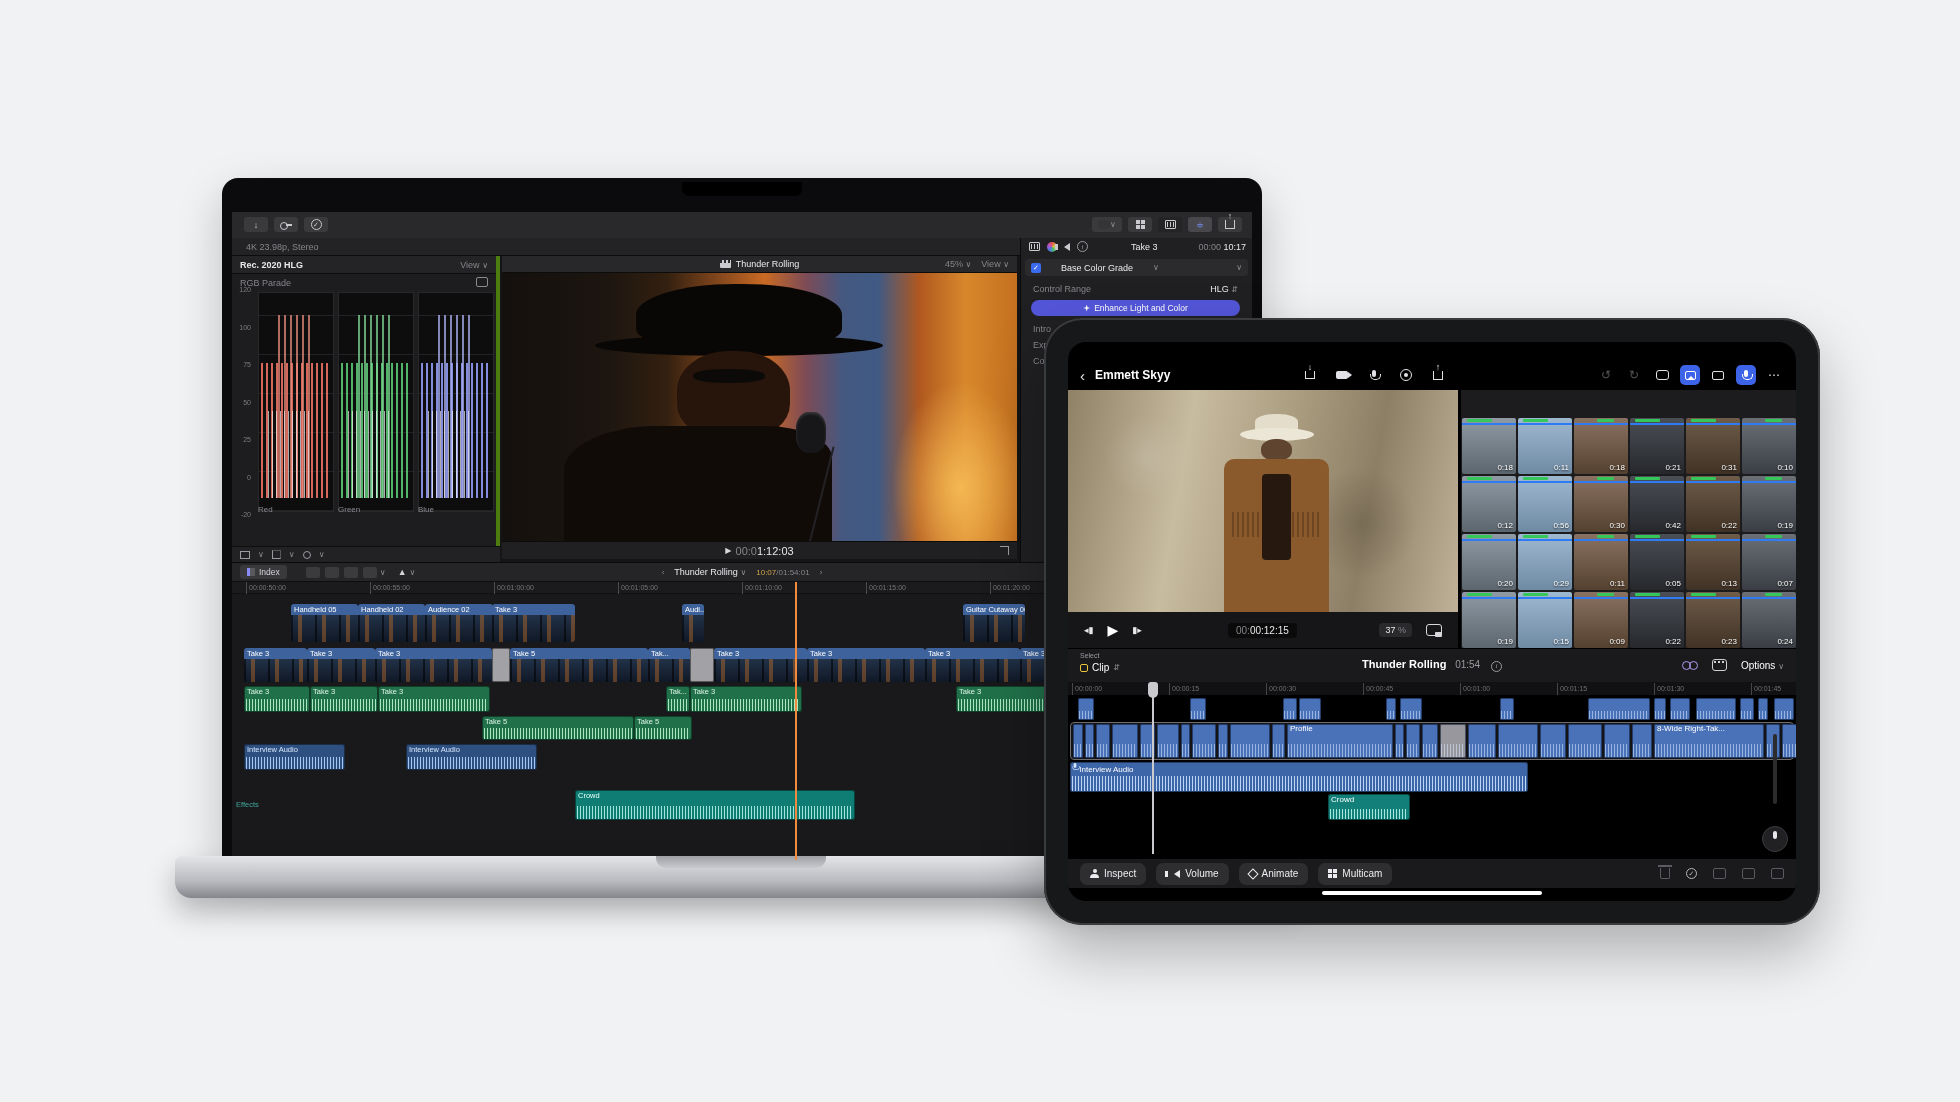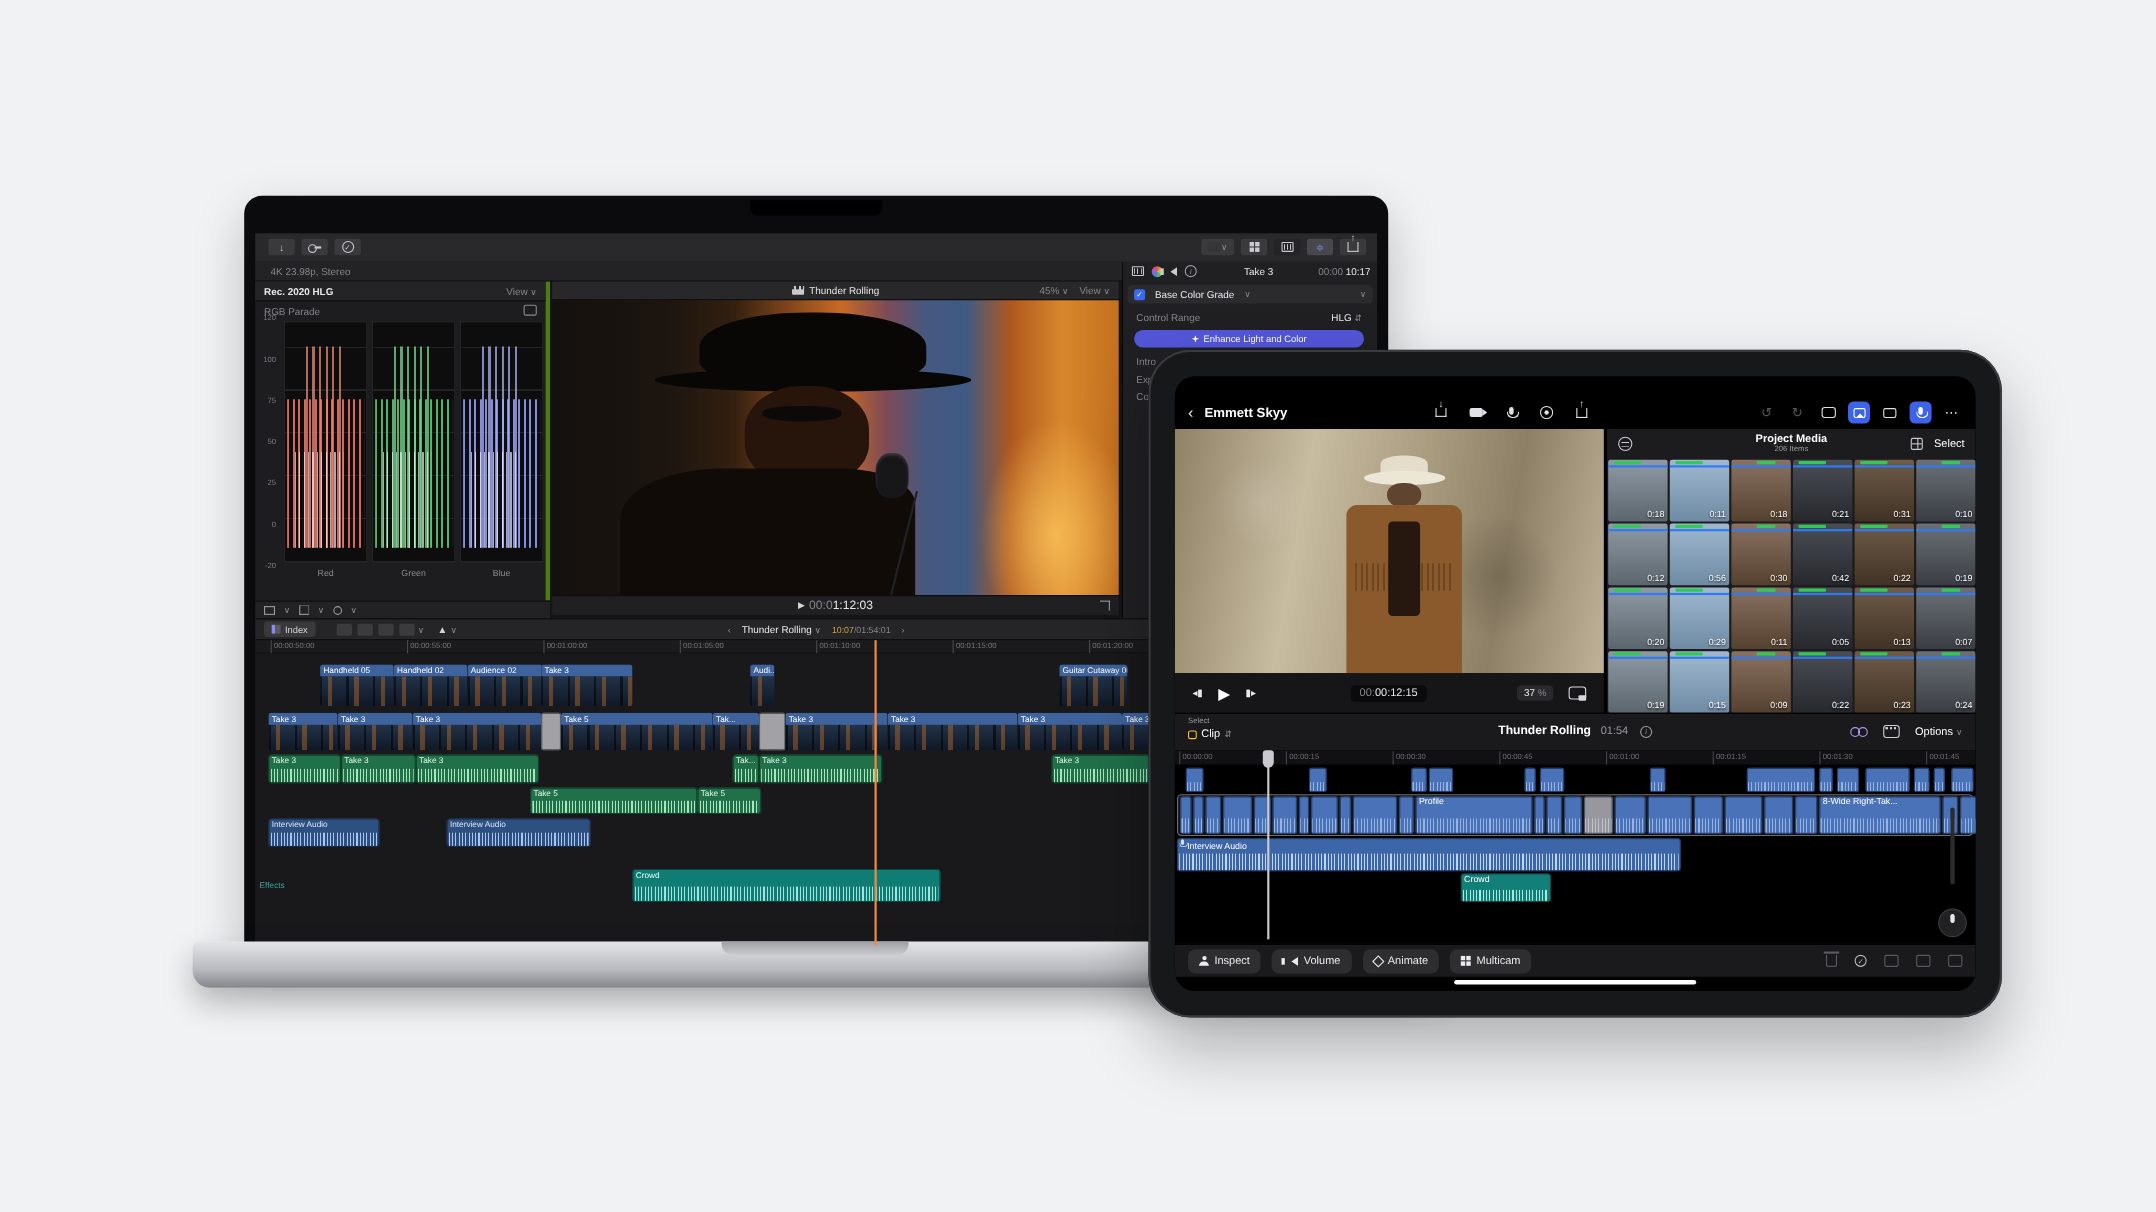--- a/index.html
+++ b/index.html
@@ -21,21 +21,21 @@
   .keyic::before{content:"";position:absolute;left:0;top:0;width:6px;height:6px;border:1.5px solid #c9c9ce;border-radius:50%}
   .keyic::after{content:"";position:absolute;left:6px;top:2.5px;width:6px;height:1.5px;background:#c9c9ce}
   .circ-check{width:11px;height:11px;border:1px solid #c9c9ce;border-radius:50%;display:flex;align-items:center;justify-content:center;font-size:7px;color:#c9c9ce}
   
   .scope{position:absolute;left:0;top:44px;width:268px;height:290px;background:#1d1d1f;border-right:4px solid #4d7c0f}
   .scope-head{position:absolute;left:0;top:0;right:0;height:18px;background:#242426;display:flex;align-items:center;padding:0 8px;border-bottom:1px solid #0d0d0e}
   .chanbox{position:absolute;top:36px;bottom:34px;background:#0d0d0e;border:1px solid #28282a;background-image:repeating-linear-gradient(0deg,#222224 0 1px,transparent 1px 39px)}
   .wv{position:absolute;bottom:6%;left:3%;right:3%;height:62%;opacity:.95;background:repeating-linear-gradient(90deg,currentColor 0 2px,rgba(0,0,0,0) 2px 5px)}
   .wv2{position:absolute;bottom:6%;left:26%;width:46%;height:84%;opacity:.75;background:repeating-linear-gradient(90deg,currentColor 0 2px,rgba(0,0,0,0) 2px 6px)}
   .wvw{position:absolute;bottom:6%;left:12%;width:60%;height:40%;opacity:.7;background:repeating-linear-gradient(90deg,#eee 0 1px,rgba(0,0,0,0) 1px 4px)}
-  .chan-label{position:absolute;bottom:20px;font-size:8px;color:#8a8a8f;text-align:center}
+  .chan-label{position:absolute;bottom:32px;font-size:8px;color:#8a8a8f;text-align:left}
   
   .viewer-head{position:absolute;left:270px;top:44px;width:515px;height:17px;background:#28282a;display:flex;align-items:center;padding:0 8px;border-bottom:1px solid #0c0c0d}
   .video{position:absolute;left:270px;top:61px;width:515px;height:268px;overflow:hidden;background:
     radial-gradient(ellipse 110px 170px at 89% 80%, rgba(246,186,84,.95), rgba(198,108,30,0) 62%),
     linear-gradient(90deg,#14100d 0%,#1c1510 20%,#332010 32%,#8a4a1d 43%,#c96a24 51%,#7d4b56 59%,#45587f 66%,#3f5a85 73%,#b0581f 81%,#d8872c 90%,#c4701f 100%)}
   .hat{position:absolute;left:26%;top:4%;width:40%;height:24%;background:#090705;border-radius:48% 48% 30% 30%}
   .brim{position:absolute;left:18%;top:23%;width:56%;height:8%;background:#090705;border-radius:50%}
   .face{position:absolute;left:34%;top:29%;width:22%;height:33%;background:#27150b;border-radius:45% 45% 40% 40%}
   .shades{position:absolute;left:37%;top:36%;width:14%;height:5%;background:#0c0a08;border-radius:45%}
   .torso{position:absolute;left:12%;top:57%;width:52%;height:48%;background:#100b07;border-radius:35% 25% 0 0}
@@ -287,21 +287,21 @@
 
     <div class="inspector">
       <div style="position:absolute;left:8px;top:3px;display:flex;gap:7px;align-items:center">
         <span class="filmic"></span>
         <span class="colorwheel"></span>
         <span class="speaker" style="color:#c9c9ce"></span>
         <span class="infoc">i</span>
       </div>
       <div class="bright" style="position:absolute;left:110px;top:4px">Take 3</div>
       <div style="position:absolute;right:6px;top:4px"><span class="dim">00:00</span> <span class="bright">10:17</span></div>
-      <div style="position:absolute;left:4px;right:4px;top:21px;height:17px;background:#2b2b2e;border-radius:4px;display:flex;align-items:center;gap:9px;padding:0 6px">
+      <div style="position:absolute;left:4px;right:4px;top:21px;height:17px;background:#2b2b2e;border-radius:4px;display:flex;align-items:center;gap:20px;padding:0 6px">
         <span class="cbx">✓</span>
         <span class="bright">Base Color Grade</span>
           <span class="chev">∨</span>
         <span class="chev" style="margin-left:auto">∨</span>
       </div>
       <div style="position:absolute;left:12px;top:46px" class="dim">Control Range</div>
       <div style="position:absolute;right:14px;top:46px"><span class="bright">HLG</span> <span class="chev">⇵</span></div>
       <div class="blue-btn" style="top:62px">
         <span class="spark"></span>
         <span>Enhance Light and Color</span>
@@ -524,31 +524,20 @@
     <div class="ipctrl">
       <span style="margin-left:16px;color:#e8e8ec;font-size:9px">◂▮</span>
       <span style="margin-left:14px;color:#fff;font-size:14px">▶</span>
       <span style="margin-left:14px;color:#e8e8ec;font-size:9px">▮▸</span>
       <span class="tc-pill" style="position:absolute;left:160px"><span class="dim">00:</span><span class="bright">00:12:15</span></span>
       <span class="zoombox" style="position:absolute;right:46px"><span class="bright">37</span> <span class="dim">%</span></span>
       <span class="pipic" style="position:absolute;right:16px"></span>
     </div>
 
     <div class="imedia">
-      <div style="position:absolute;left:0;top:0;right:0;height:26px;display:flex;align-items:center;padding:0 10px">
-        <span class="filteric"></span>
-        <span style="position:absolute;left:0;right:0;text-align:center;pointer-events:none">
-          <span style="display:block;font-size:10px;color:#fff;font-weight:bold">Project Media</span>
-          <span style="display:block;font-size:7px;color:#9a9aa0">206 Items</span>
-        </span>
-        <span style="margin-left:auto;display:flex;gap:10px;align-items:center">
-          <span class="grid4"></span>
-          <span style="font-size:10px;color:#fff">Select</span>
-        </span>
-      </div>
       <div class="mgrid" id="ipad-grid">
           <div class="mcell">
             <span class="mdur">0:18</span>
           </div>
           <div class="mcell">
             <span class="mdur">0:11</span>
           </div>
           <div class="mcell">
             <span class="mdur">0:18</span>
           </div>

